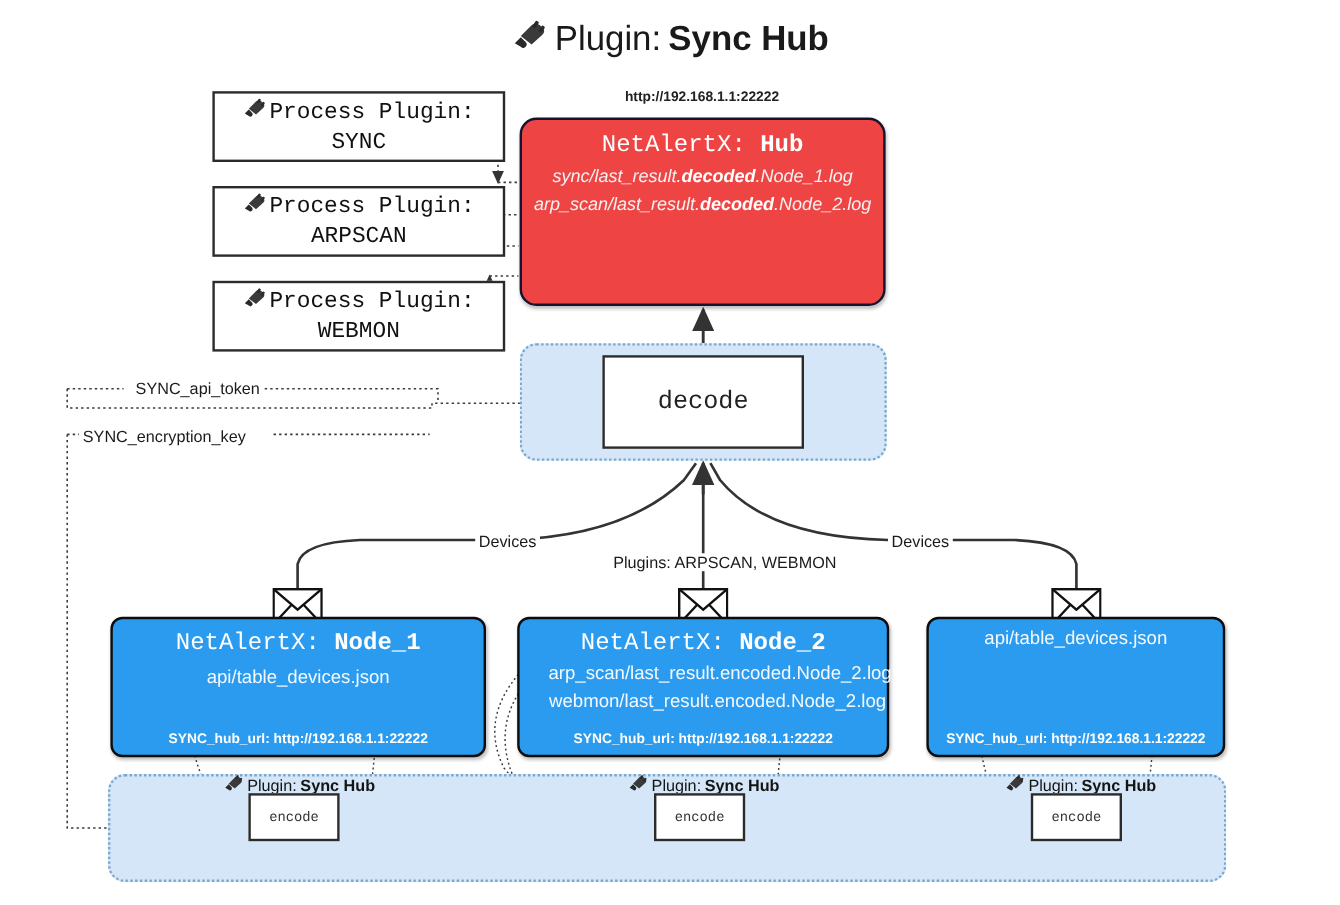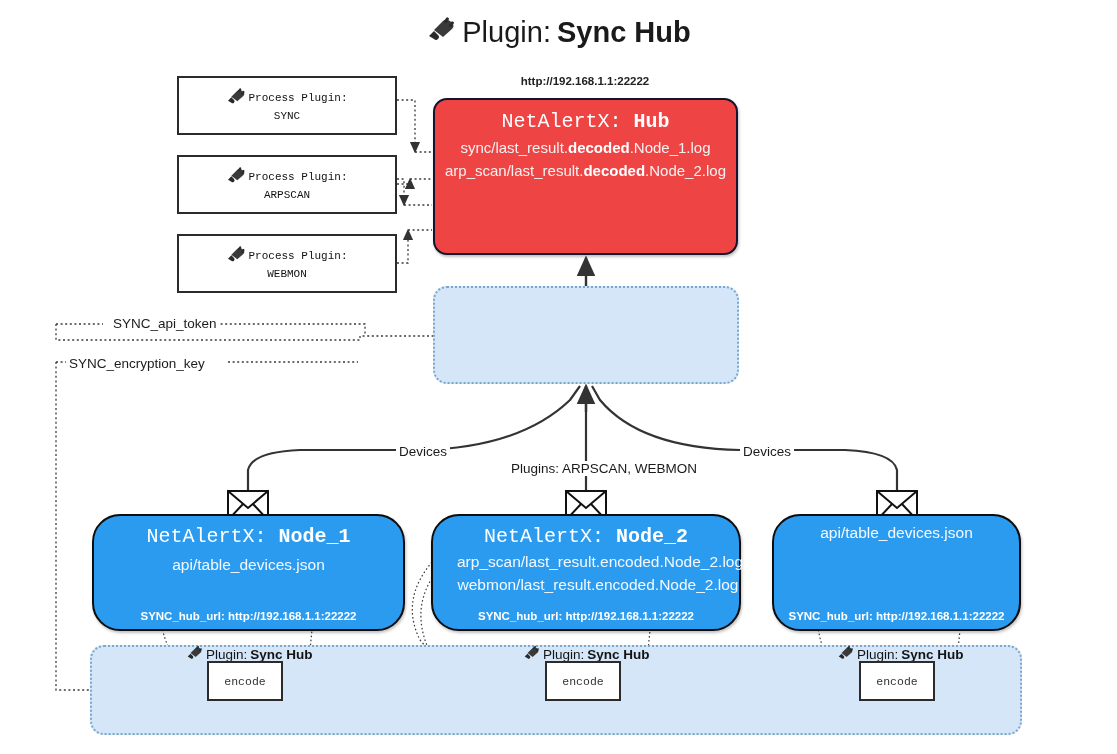--- a/index.html
+++ b/index.html
@@ -17,27 +17,27 @@
   #title .tl-bold{font-weight:700;}
   .plugicon{display:inline-block;vertical-align:middle;}
 
   
   #hub-url{left:435px;top:75px;width:300px;text-align:center;font-size:11.5px;font-weight:700;color:#222;}
   #hub{left:433px;top:98px;width:305px;height:157px;background:#ef4444;border:2px solid #14142e;
        border-radius:14px;box-shadow:1px 2px 3px rgba(0,0,0,.25);}
   #hub .hub-title{margin-top:10px;text-align:center;color:#ffffff;font-size:20px;
        font-family:"Liberation Mono", monospace;}
   #hub .hub-title b{font-weight:700;}
-  #hub .hub-line{color:#f2f2f2;font-size:15px;text-align:center;margin-top:6px;white-space:nowrap;}
+  #hub .hub-line{color:#f2f2f2;font-size:15px;text-align:center;margin-top:6px;white-space:nowrap;font-style:italic;}
   #hub .hub-line b{font-weight:700;color:#ffffff;}
 
   
-  .pbox{width:220px;height:59px;background:#ffffff;border:2px solid #2b2b2b;
+  .pbox{width:244px;height:59px;background:#ffffff;border:2px solid #2b2b2b;
         display:flex;flex-direction:column;align-items:center;justify-content:center;
-        font-family:"Liberation Mono", monospace;font-size:11px;color:#111;line-height:1.25;}
+        font-family:"Liberation Mono", monospace;font-size:19px;color:#111;line-height:1.25;}
   .pbox .r1{display:flex;align-items:center;gap:2px;}
   #pbox0{left:177px;top:76px;}
   #pbox1{left:177px;top:155px;}
   #pbox2{left:177px;top:234px;}
 
   
   #decode-band{left:433px;top:286px;width:306px;height:98px;background:#d4e6f8;
        border:2px dotted #7aa8cc;border-radius:14px;}
   #decode{left:502px;top:296px;width:168px;height:78px;background:#ffffff;border:2px solid #2b2b2b;
        display:flex;align-items:center;justify-content:center;font-size:21px;
@@ -45,21 +45,21 @@
 
   
   .wirelabel{font-size:13.5px;color:#1b1b1b;background:#ffffff;padding:0 3px;white-space:nowrap;}
   #lbl-token{left:110px;top:316px;text-align:center;}
   #lbl-key{left:66px;top:356px;}
   #lbl-dev-l{left:396px;top:444px;}
   #lbl-dev-r{left:740px;top:444px;}
   #lbl-plugins{left:508px;top:461px;}
 
   
-  .node{height:117px;background:#2b9bf0;border:2px solid #0d0d0d;border-radius:28px;
+  .node{height:117px;background:#2b9bf0;border:2px solid #0d0d0d;border-radius:10px;
         box-shadow:1px 2px 3px rgba(0,0,0,.25);}
   .node .n-title{margin-top:9px;text-align:center;color:#ffffff;font-size:20px;
         font-family:"Liberation Mono", monospace;}
   .node .n-title b{font-weight:700;}
   .node .n-line{color:#f4f9ff;font-size:15.5px;text-align:center;margin-top:8px;white-space:nowrap;}
   .node .n-foot{color:#ffffff;font-size:11.5px;font-weight:700;text-align:center;
         position:absolute;left:0;right:0;bottom:7px;white-space:nowrap;}
   #node0{left:92px;top:514px;width:313px;}
   #node1{left:431px;top:514px;width:310px;}
   #node2{left:772px;top:514px;width:249px;}
@@ -210,20 +210,21 @@
             <rect x="19" y="1" width="3" height="6" rx="1" fill="#2a2a2a" transform="rotate(35 20 4)"></rect>
             <rect x="24" y="5" width="3" height="6" rx="1" fill="#2a2a2a" transform="rotate(35 25 8)"></rect>
           </svg>
       </span>
       <span>Process Plugin:</span>
     </div>
     <div>WEBMON</div>
   </div>
 
   <div class="abs" id="decode-band"></div>
+  <div class="abs" id="decode">decode</div>
 
   <div class="abs wirelabel" id="lbl-token">SYNC_api_token</div>
   <div class="abs wirelabel" id="lbl-key">SYNC_encryption_key</div>
   <div class="abs wirelabel" id="lbl-dev-l">Devices</div>
   <div class="abs wirelabel" id="lbl-dev-r">Devices</div>
   <div class="abs wirelabel" id="lbl-plugins">Plugins: ARPSCAN, WEBMON</div>
 
   <div class="abs" style="left:227px;top:490px;">
     <svg class="env" viewBox="0 0 42 31">
         <rect x="1" y="1" width="40" height="29" fill="#fff" stroke="#111" stroke-width="2"></rect>

